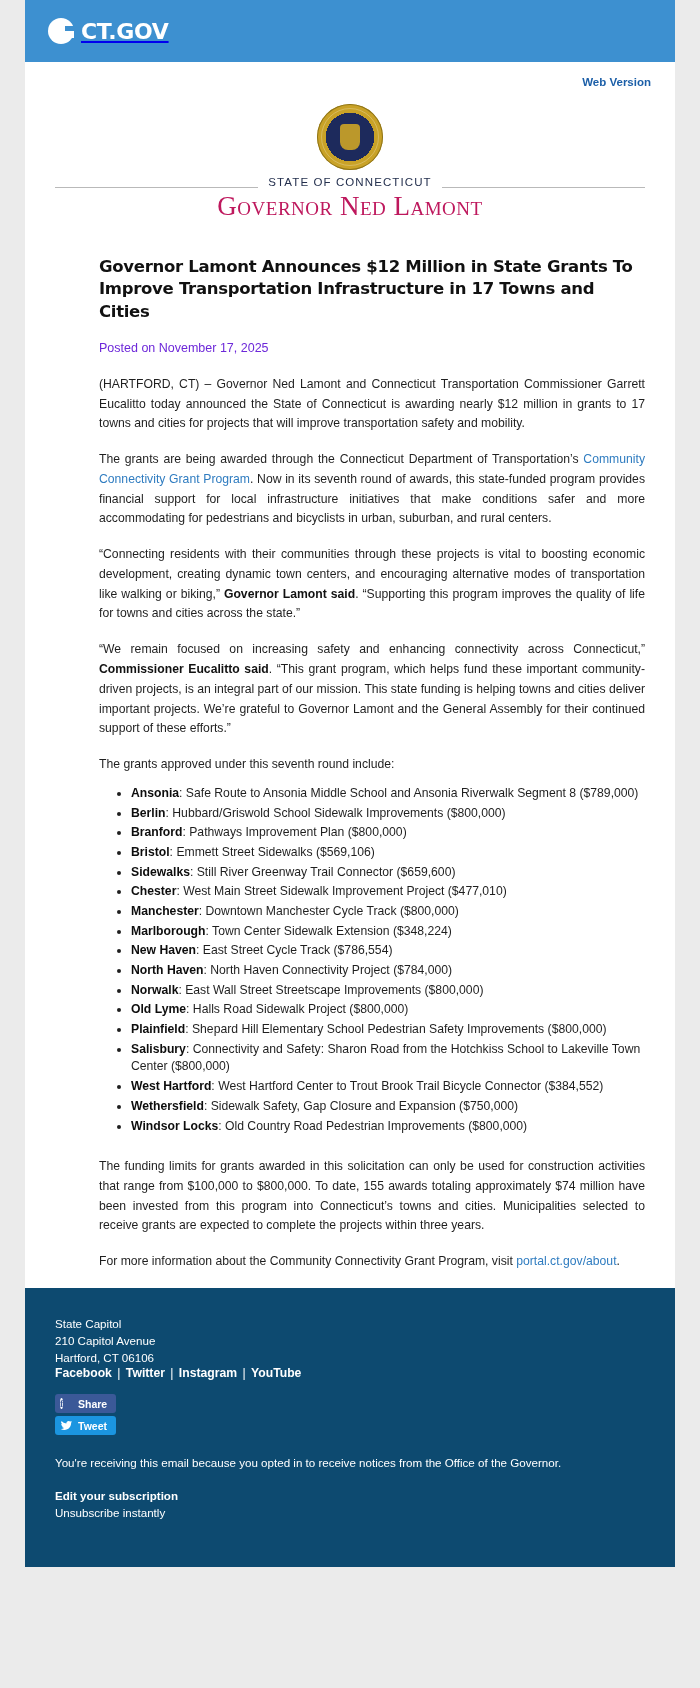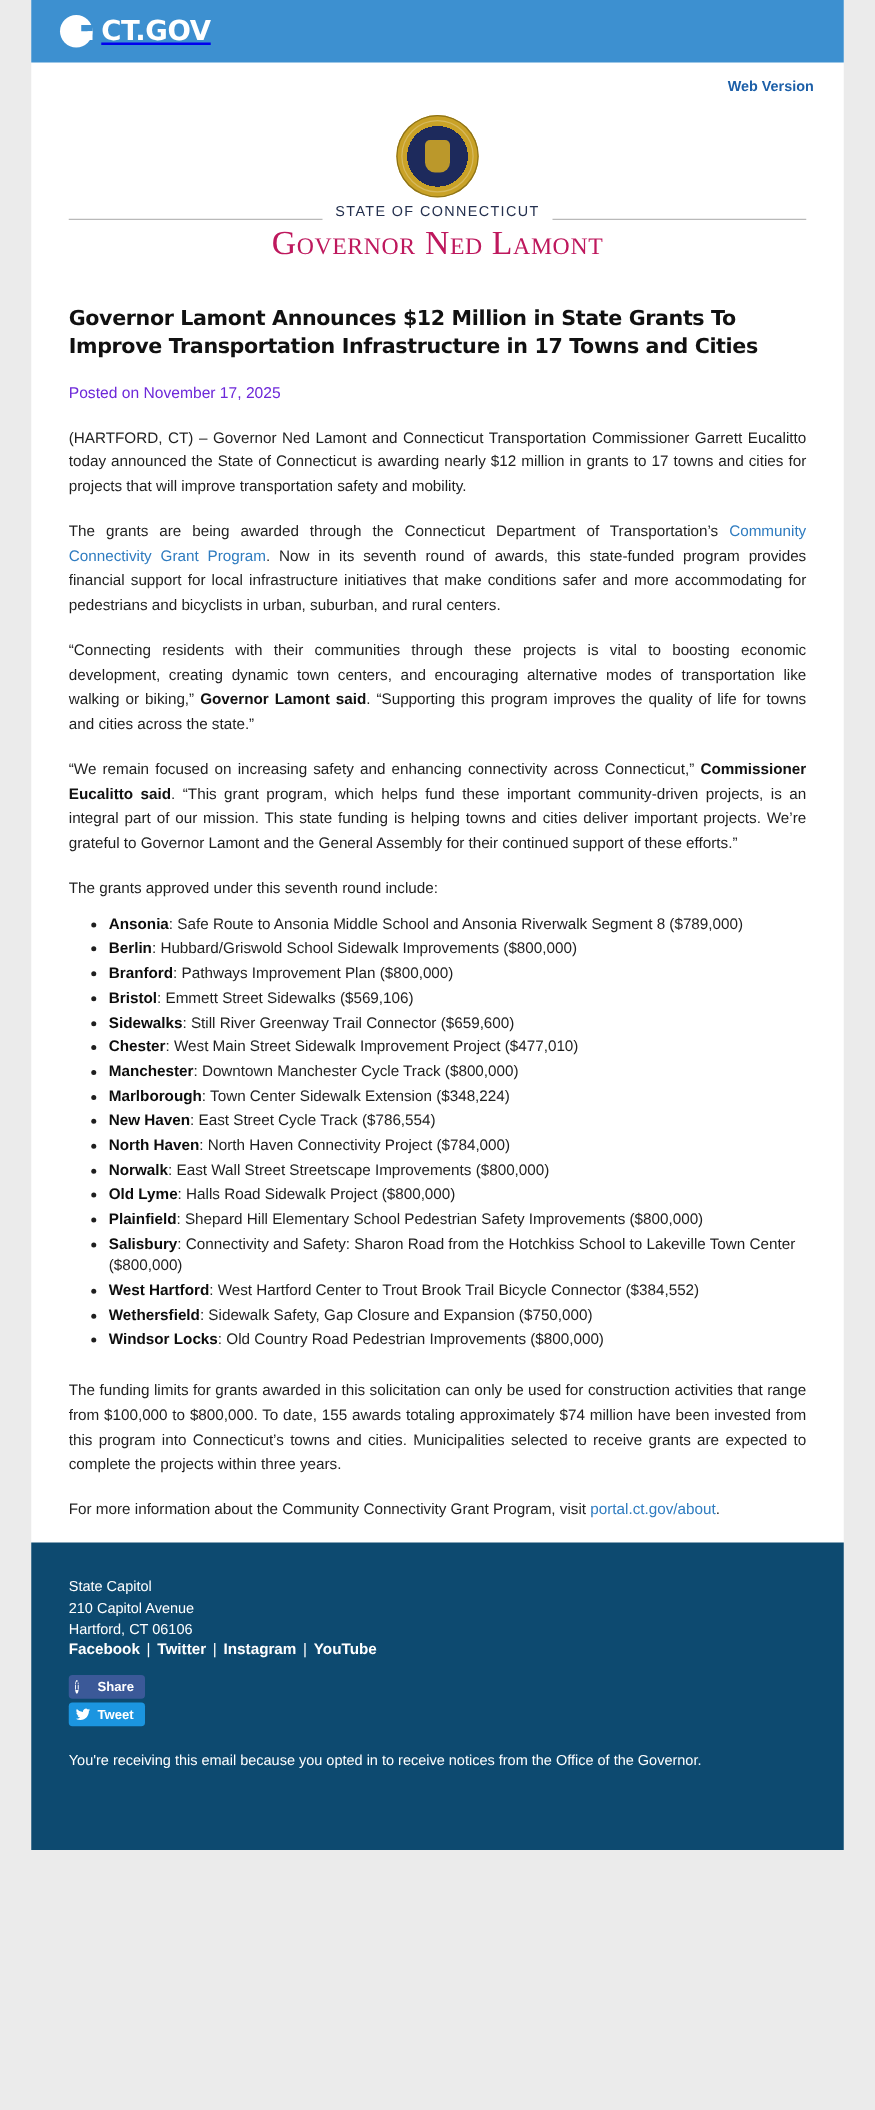--- a/index.html
+++ b/index.html
@@ -14,21 +14,21 @@
   }
   .email-wrap {
     width: 650px;
     margin: 0 auto;
     background: #ffffff;
   }
 
   
   .topbar {
     background: #3d90d0;
-    height: 50px;
+    height: 62px;
     display: flex;
     align-items: center;
     padding-left: 23px;
     box-sizing: border-box;
   }
   .ct-logo {
     display: flex;
     align-items: center;
     gap: 7px;
   }
@@ -137,20 +137,21 @@
     color: #be185d;
     letter-spacing: 0.5px;
     margin-top: 3px;
     font-variant: small-caps;
     text-transform: capitalize;
   }
 
   
   .article {
     padding: 34px 30px 0 30px;
+    margin-left: 44px;
   }
   .headline {
     font-size: 16.5px;
     font-weight: bold;
     color: #111111;
     line-height: 1.35;
     margin: 0 0 18px 0;
     font-family: "DejaVu Sans", sans-serif;
     letter-spacing: -0.3px;
   }
@@ -395,15 +396,19 @@
                 <path fill="#ffffff" d="M15 3.5c-.5.25-1.1.4-1.7.5.6-.35 1-.9 1.2-1.6-.55.35-1.2.6-1.85.75A2.9 2.9 0 0 0 7.8 5.6 8.3 8.3 0 0 1 1.8 2.6a2.9 2.9 0 0 0 .9 3.9c-.5 0-.95-.15-1.35-.35 0 1.4 1 2.6 2.3 2.85-.4.1-.85.15-1.3.05a2.9 2.9 0 0 0 2.7 2A5.9 5.9 0 0 1 .8 12.3 8.3 8.3 0 0 0 5.3 13.6c5.4 0 8.4-4.6 8.4-8.6v-.4c.6-.4 1-.95 1.3-1.1z"></path>
               </svg>
           </span>
           <span>Tweet</span>
         </a>
       </div>
     </div>
 
     <div class="notice">You're receiving this email because you opted in to receive notices from the Office of the Governor.</div>
 
+    <div class="sub-links">
+      <a class="bold" href="#">Edit your subscription</a>
+      <a href="#">Unsubscribe instantly</a>
+    </div>
   </div>
 </div>
 <div class="tail"></div>
 
 </body></html>

